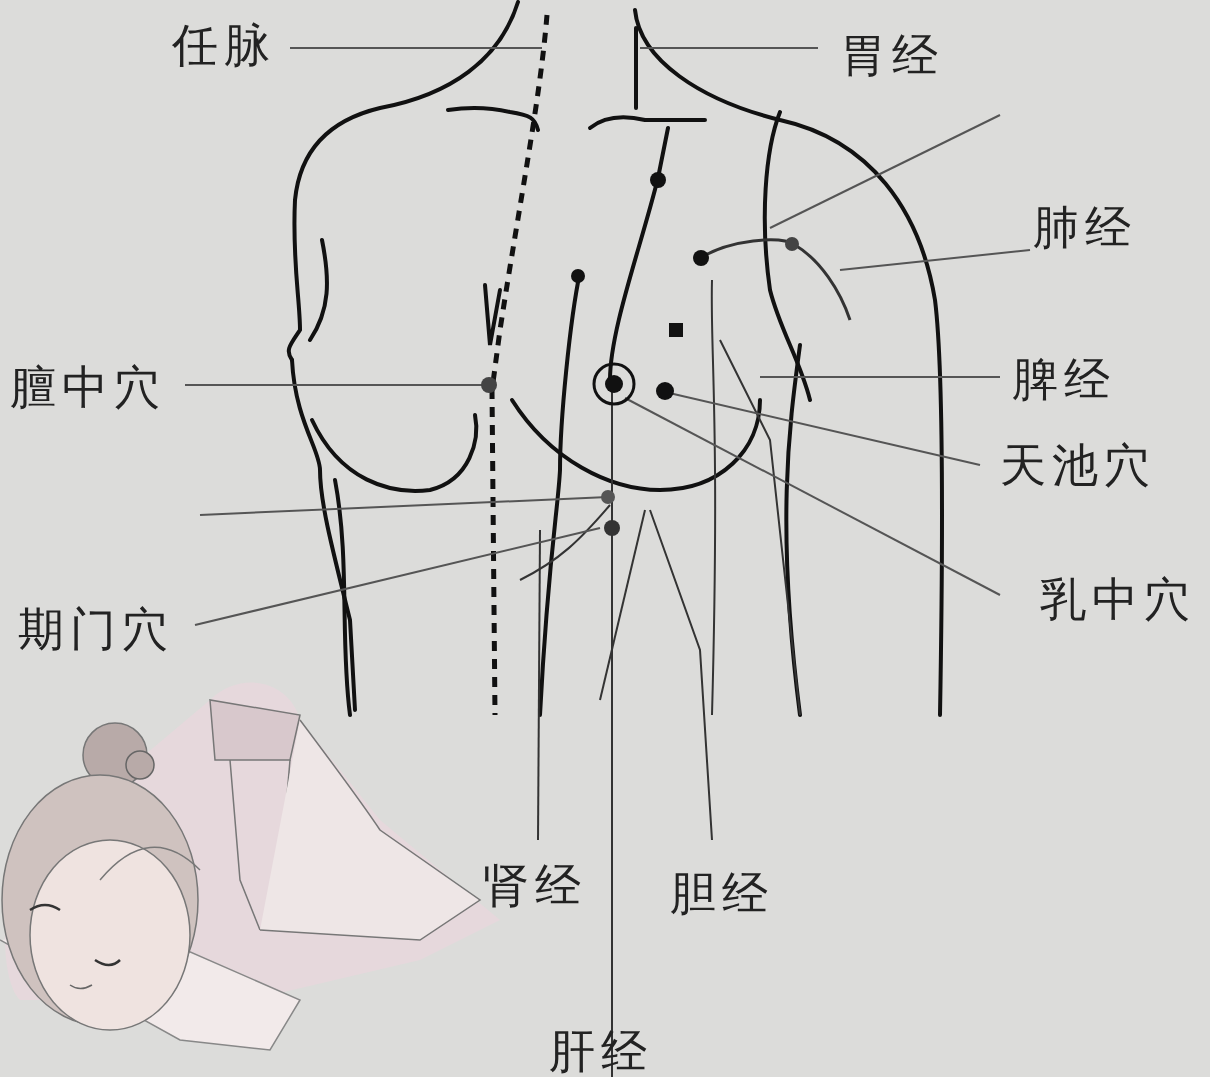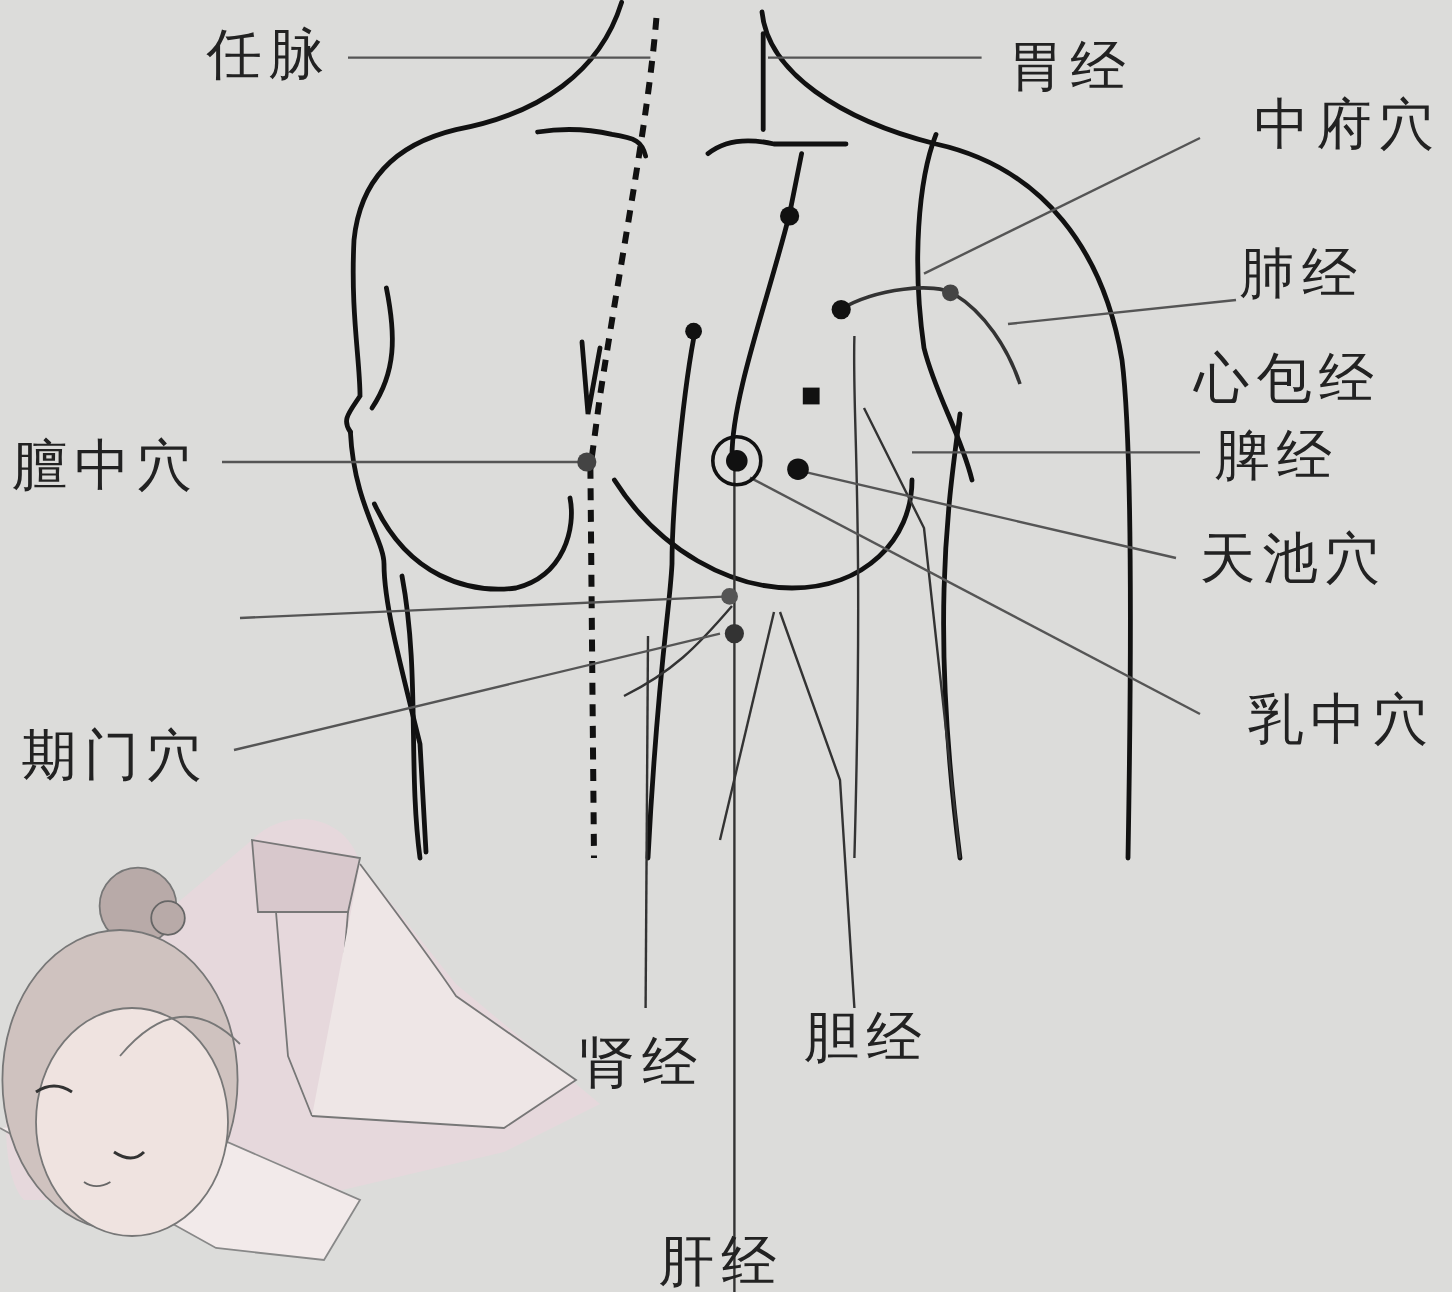--- a/index.html
+++ b/index.html
@@ -85,24 +85,22 @@
       <circle cx="665" cy="391" r="9"></circle>
       <circle cx="489" cy="385" r="8" fill="#444"></circle>
       <circle cx="608" cy="497" r="7" fill="#555"></circle>
       <circle cx="612" cy="528" r="8" fill="#333"></circle>
     </g>
     <circle cx="614" cy="384" r="20" fill="none" stroke="#111" stroke-width="3"></circle>
   </svg>
 
   <div class="label" style="left:172px;top:22px">任脉</div>
   <div class="label" style="left:840px;top:32px">胃经</div>
-  <div class="label" style="left:1045px;top:80px">中府穴</div>
   <div class="label" style="left:1033px;top:204px">肺经</div>
-  <div class="label" style="left:995px;top:292px">心包经</div>
   <div class="label" style="left:1012px;top:356px">脾经</div>
   <div class="label" style="left:1000px;top:442px">天池穴</div>
   <div class="label" style="left:10px;top:364px">膻中穴</div>
   <div class="label" style="left:1040px;top:576px">乳中穴</div>
   <div class="label" style="left:18px;top:606px">期门穴</div>
   <div class="label" style="left:483px;top:862px">肾经</div>
-  <div class="label" style="left:670px;top:841px">胆经</div>
+  <div class="label" style="left:670px;top:870px">胆经</div>
   <div class="label" style="left:549px;top:1028px">肝经</div>
 </div>
 
 </body></html>

